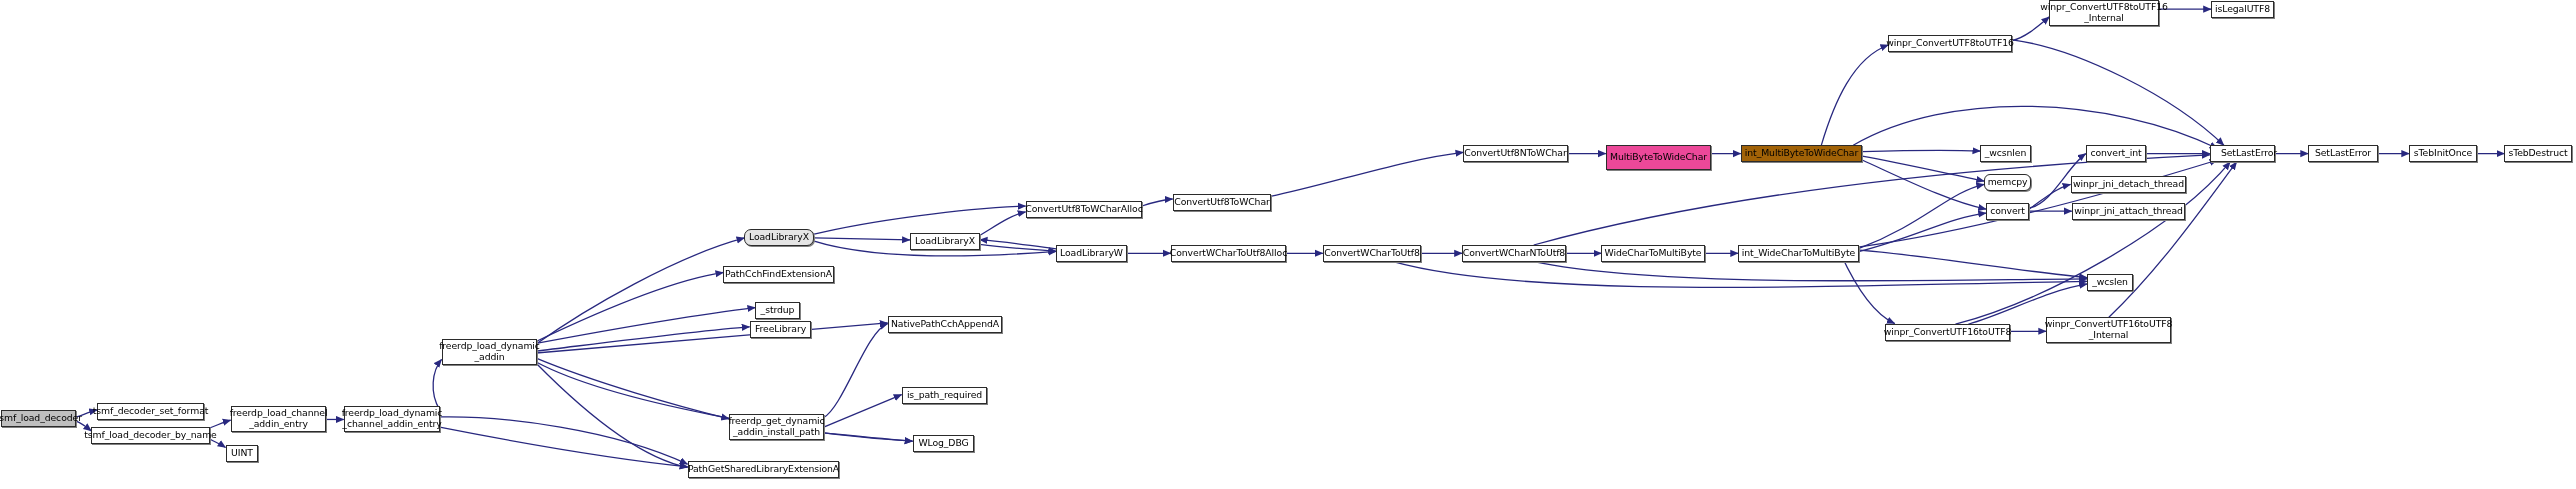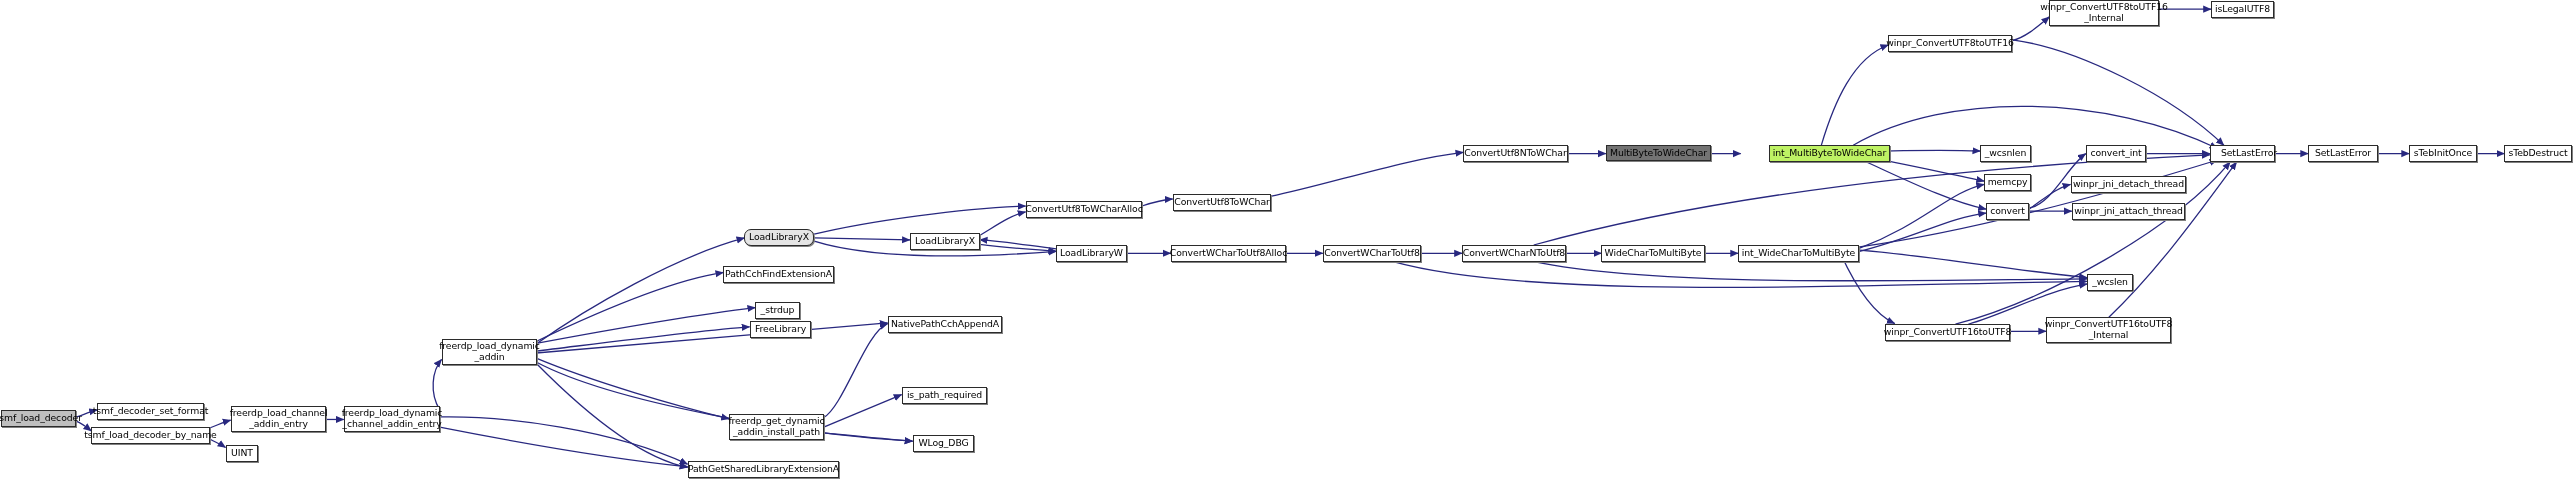--- a/index.html
+++ b/index.html
@@ -139,29 +139,29 @@
 _addin_install_path</span></div>
       <div class="node" style="left: 902px; top: 387px; width: 85px; height: 16.6px; border-color: rgb(43, 43, 43); background: rgb(255, 255, 255); box-shadow: rgb(128, 128, 128) 1px 1px 0px 0px;"><span>is_path_required</span></div>
       <div class="node" style="left: 913px; top: 435px; width: 61px; height: 16.6px; border-color: rgb(43, 43, 43); background: rgb(255, 255, 255); box-shadow: rgb(128, 128, 128) 1px 1px 0px 0px;"><span>WLog_DBG</span></div>
       <div class="node" style="left: 688px; top: 461px; width: 151px; height: 16.6px; border-color: rgb(43, 43, 43); background: rgb(255, 255, 255); box-shadow: rgb(128, 128, 128) 1px 1px 0px 0px;"><span>PathGetSharedLibraryExtensionA</span></div>
       <div class="node" style="left: 744px; top: 229px; width: 70px; height: 16.6px; border-color: rgb(43, 43, 43); background: #e5e5e5; box-shadow: rgb(128, 128, 128) 1px 1px 0px 0px; border-radius: 7px;"><span>LoadLibraryX</span></div>
       <div class="node" style="left: 910px; top: 233px; width: 70px; height: 16.6px; border-color: rgb(43, 43, 43); background: rgb(255, 255, 255); box-shadow: rgb(128, 128, 128) 1px 1px 0px 0px;"><span>LoadLibraryX</span></div>
       <div class="node" style="left: 1056px; top: 245px; width: 71px; height: 16.6px; border-color: rgb(43, 43, 43); background: rgb(255, 255, 255); box-shadow: rgb(128, 128, 128) 1px 1px 0px 0px;"><span>LoadLibraryW</span></div>
       <div class="node" style="left: 1026px; top: 201px; width: 116px; height: 16.6px; border-color: rgb(43, 43, 43); background: rgb(255, 255, 255); box-shadow: rgb(128, 128, 128) 1px 1px 0px 0px;"><span>ConvertUtf8ToWCharAlloc</span></div>
       <div class="node" style="left: 1173px; top: 194px; width: 98px; height: 16.6px; border-color: rgb(43, 43, 43); background: rgb(255, 255, 255); box-shadow: rgb(128, 128, 128) 1px 1px 0px 0px;"><span>ConvertUtf8ToWChar</span></div>
       <div class="node" style="left: 1463px; top: 145px; width: 105px; height: 16.6px; border-color: rgb(43, 43, 43); background: rgb(255, 255, 255); box-shadow: rgb(128, 128, 128) 1px 1px 0px 0px;"><span>ConvertUtf8NToWChar</span></div>
-      <div class="node" style="left: 1606px; top: 145px; width: 105px; height: 16px; border-color: rgb(43, 43, 43); background: #737373; box-shadow: rgb(128, 128, 128) 1px 1px 0px 0px; text-align: right;"><span>MultiByteToWideChar</span></div>
-      <div class="node" style="left: 1741px; top: 145px; width: 121px; height: 16.6px; border-color: rgb(43, 43, 43); background: #bef264; box-shadow: rgb(128, 128, 128) 1px 1px 0px 0px; margin-left: 28px;"><span>int_MultiByteToWideChar</span></div>
+      <div class="node" style="left: 1606px; top: 145px; width: 105px; height: 25px; border-color: rgb(43, 43, 43); background: #ec4899; box-shadow: rgb(128, 128, 128) 1px 1px 0px 0px; text-align: right;"><span>MultiByteToWideChar</span></div>
+      <div class="node" style="left: 1741px; top: 145px; width: 121px; height: 16.6px; border-color: rgb(43, 43, 43); background: #a16207; box-shadow: rgb(128, 128, 128) 1px 1px 0px 0px;"><span>int_MultiByteToWideChar</span></div>
       <div class="node" style="left: 1171px; top: 245px; width: 115px; height: 16.6px; border-color: rgb(43, 43, 43); background: rgb(255, 255, 255); box-shadow: rgb(128, 128, 128) 1px 1px 0px 0px; justify-content: center;"><span>ConvertWCharToUtf8Alloc</span></div>
       <div class="node" style="left: 1323px; top: 245px; width: 98px; height: 16.6px; border-color: rgb(43, 43, 43); background: rgb(255, 255, 255); box-shadow: rgb(128, 128, 128) 1px 1px 0px 0px;"><span>ConvertWCharToUtf8</span></div>
       <div class="node" style="left: 1462px; top: 245px; width: 104px; height: 16.6px; border-color: rgb(43, 43, 43); background: rgb(255, 255, 255); box-shadow: rgb(128, 128, 128) 1px 1px 0px 0px;"><span>ConvertWCharNToUtf8</span></div>
       <div class="node" style="left: 1601px; top: 245px; width: 104px; height: 16.6px; border-color: rgb(43, 43, 43); background: rgb(255, 255, 255); box-shadow: rgb(128, 128, 128) 1px 1px 0px 0px;"><span>WideCharToMultiByte</span></div>
       <div class="node" style="left: 1738px; top: 245px; width: 121px; height: 16.6px; border-color: rgb(43, 43, 43); background: rgb(255, 255, 255); box-shadow: rgb(128, 128, 128) 1px 1px 0px 0px;"><span>int_WideCharToMultiByte</span></div>
       <div class="node" style="left: 1980px; top: 145px; width: 51px; height: 16.6px; border-color: rgb(43, 43, 43); background: rgb(255, 255, 255); box-shadow: rgb(128, 128, 128) 1px 1px 0px 0px;"><span>_wcsnlen</span></div>
-      <div class="node" style="left: 1984px; top: 174px; width: 47px; height: 16.6px; border-color: rgb(43, 43, 43); background: rgb(255, 255, 255); box-shadow: rgb(128, 128, 128) 1px 1px 0px 0px;"><span>memcpy</span></div>
+      <div class="node" style="left: 1984px; top: 174px; width: 47px; height: 16.6px; border-color: rgb(43, 43, 43); background: rgb(255, 255, 255); box-shadow: rgb(128, 128, 128) 1px 1px 0px 0px; border-radius: 6px;"><span>memcpy</span></div>
       <div class="node" style="left: 1986px; top: 203px; width: 43px; height: 16.6px; border-color: rgb(43, 43, 43); background: rgb(255, 255, 255); box-shadow: rgb(128, 128, 128) 1px 1px 0px 0px;"><span>convert</span></div>
       <div class="node" style="left: 2087px; top: 274px; width: 46px; height: 16.6px; border-color: rgb(43, 43, 43); background: rgb(255, 255, 255); box-shadow: rgb(128, 128, 128) 1px 1px 0px 0px;"><span>_wcslen</span></div>
       <div class="node" style="left: 2086px; top: 145px; width: 60px; height: 16.6px; border-color: rgb(43, 43, 43); background: rgb(255, 255, 255); box-shadow: rgb(128, 128, 128) 1px 1px 0px 0px;"><span>convert_int</span></div>
       <div class="node" style="left: 2071px; top: 176px; width: 115px; height: 16.6px; border-color: rgb(43, 43, 43); background: rgb(255, 255, 255); box-shadow: rgb(128, 128, 128) 1px 1px 0px 0px;"><span>winpr_jni_detach_thread</span></div>
       <div class="node" style="left: 2072px; top: 203px; width: 113px; height: 16.6px; border-color: rgb(43, 43, 43); background: rgb(255, 255, 255); box-shadow: rgb(128, 128, 128) 1px 1px 0px 0px; text-align: right;"><span>winpr_jni_attach_thread</span></div>
       <div class="node" style="left: 1888px; top: 35px; width: 124px; height: 16.6px; border-color: rgb(43, 43, 43); background: rgb(255, 255, 255); box-shadow: rgb(128, 128, 128) 1px 1px 0px 0px;"><span>winpr_ConvertUTF8toUTF16</span></div>
       <div class="node" style="left: 2049px; top: 0px; width: 110px; height: 25.6px; border-color: rgb(43, 43, 43); background: rgb(255, 255, 255); box-shadow: rgb(128, 128, 128) 1px 1px 0px 0px;"><span>winpr_ConvertUTF8toUTF16
 _Internal</span></div>
       <div class="node" style="left: 2211px; top: 1.3px; width: 63px; height: 16.6px; border-color: rgb(43, 43, 43); background: rgb(255, 255, 255); box-shadow: rgb(128, 128, 128) 1px 1px 0px 0px;"><span>isLegalUTF8</span></div>
       <div class="node" style="left: 1885px; top: 324px; width: 125px; height: 16.6px; border-color: rgb(43, 43, 43); background: rgb(255, 255, 255); box-shadow: rgb(128, 128, 128) 1px 1px 0px 0px;"><span>winpr_ConvertUTF16toUTF8</span></div>

